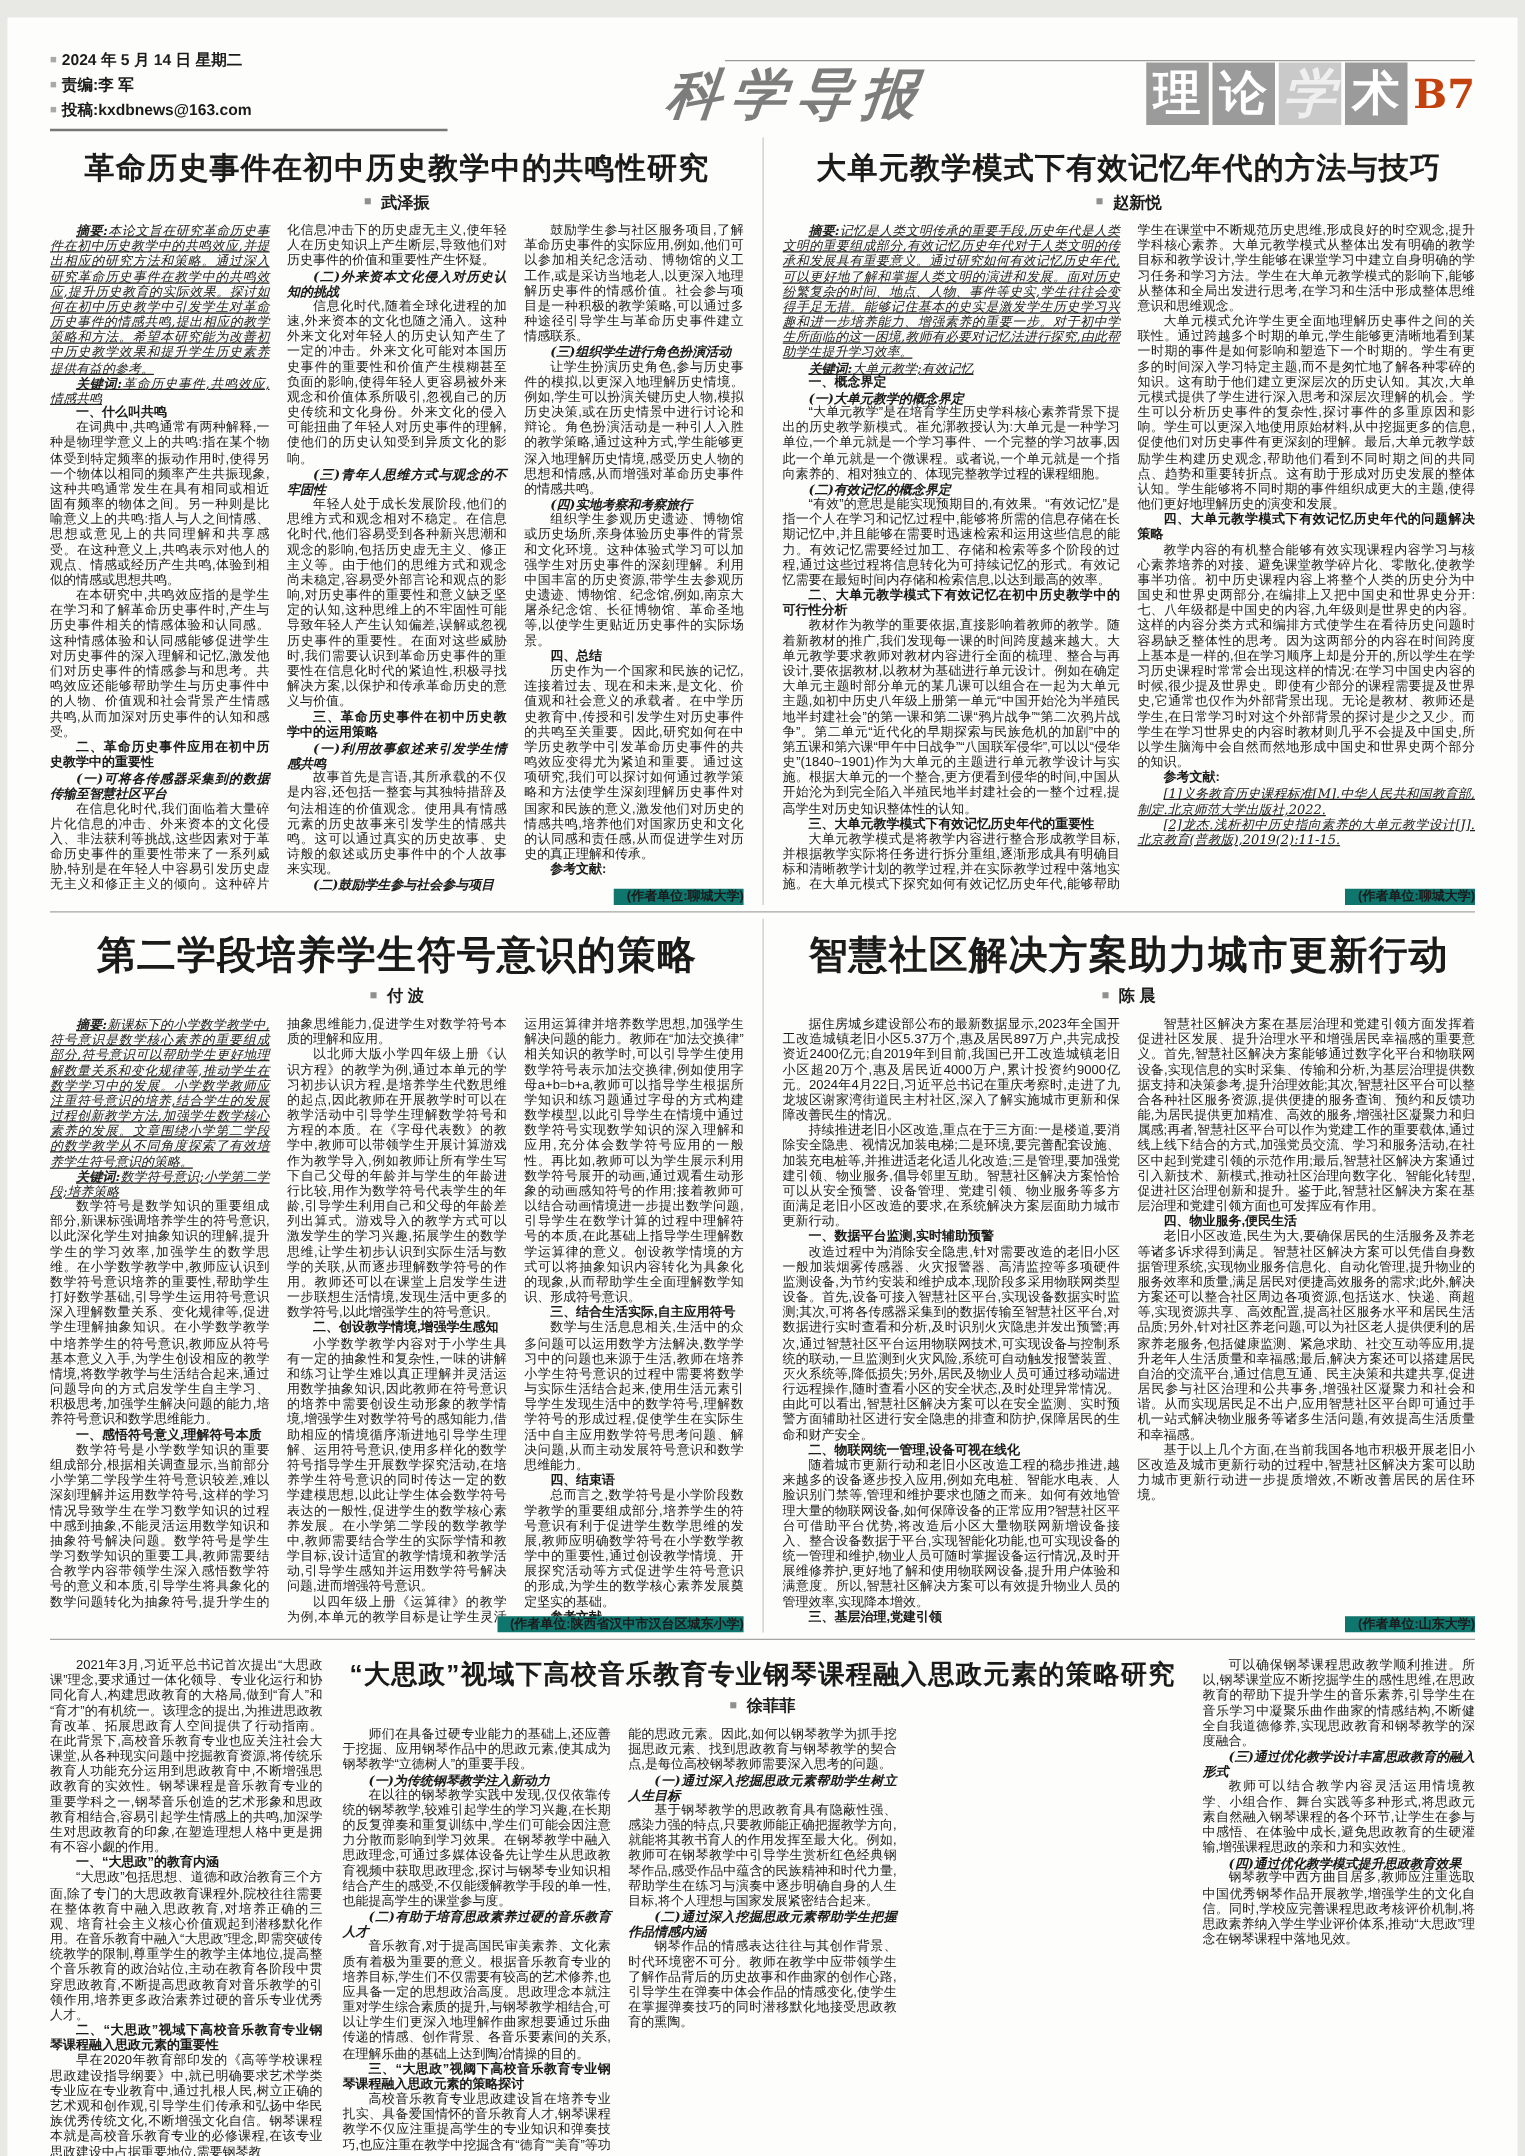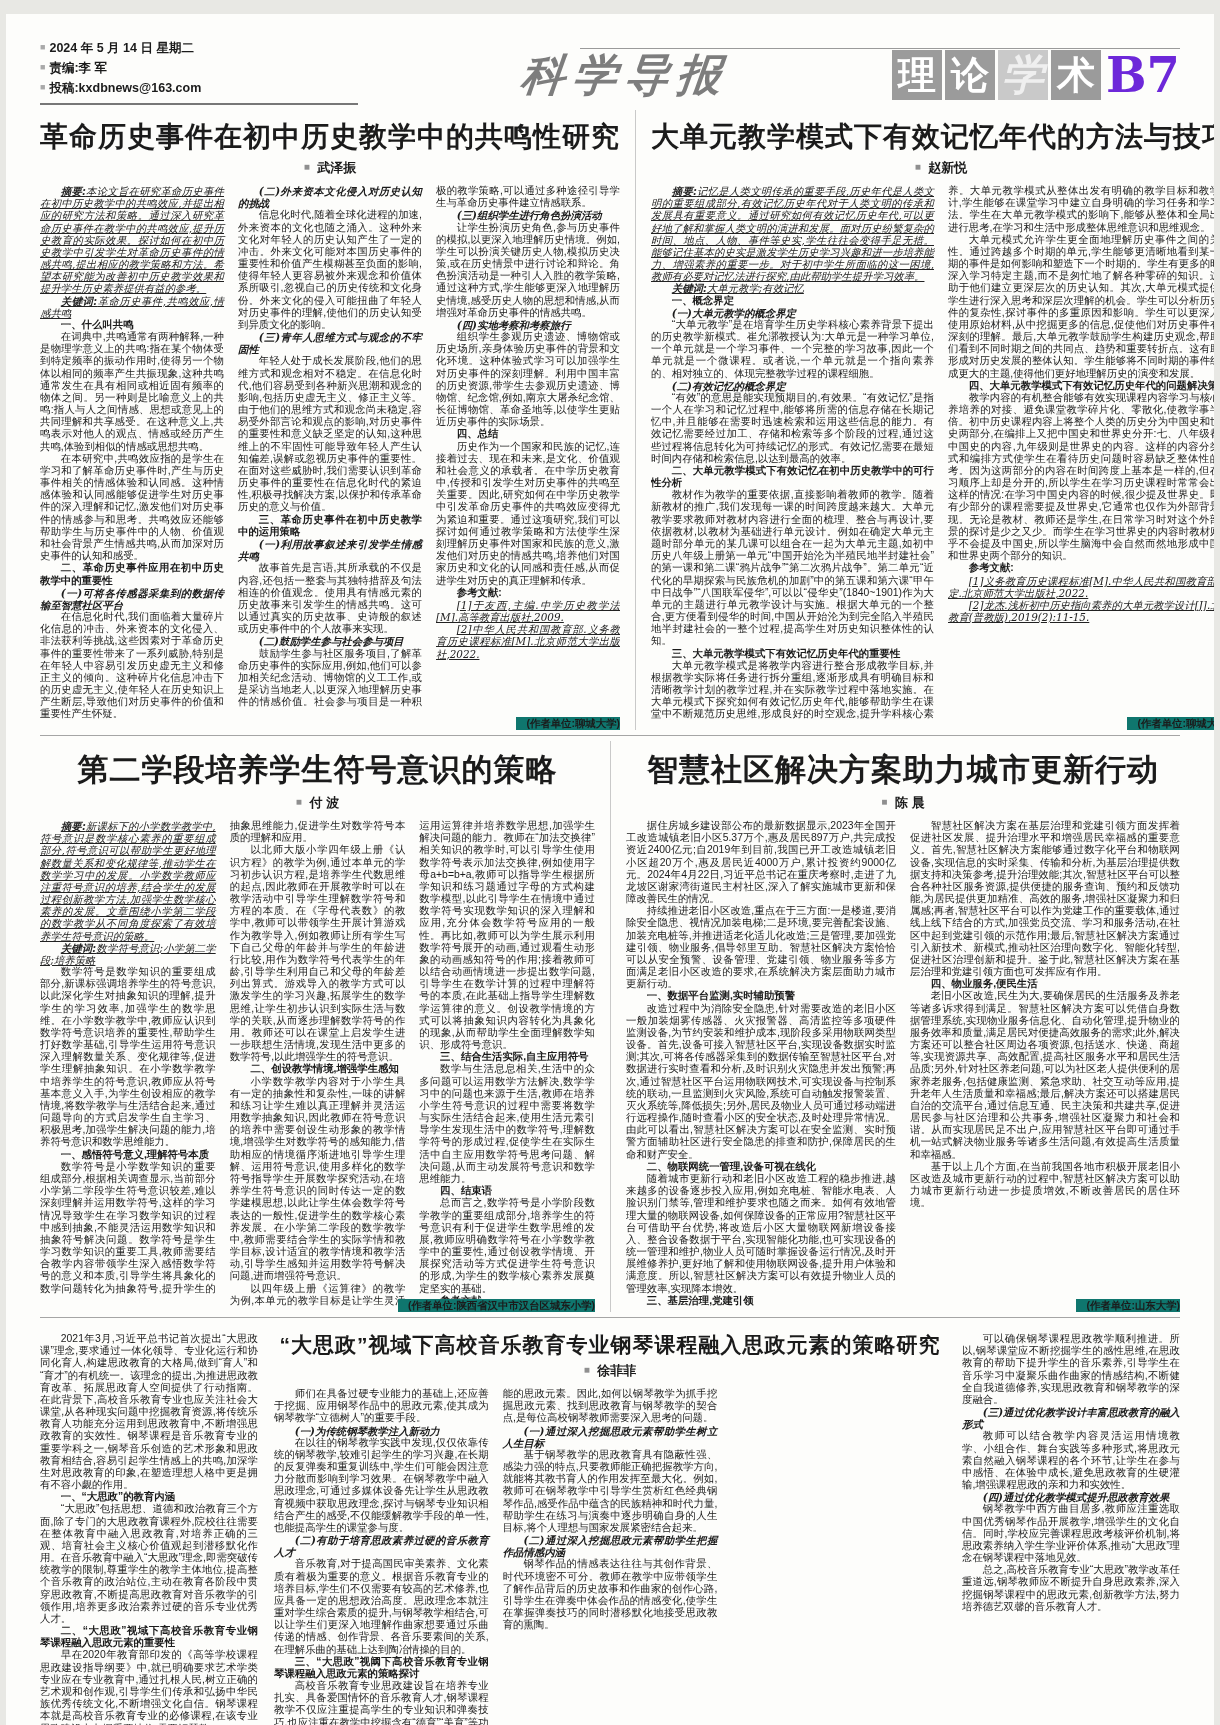--- a/index.html
+++ b/index.html
@@ -16,31 +16,31 @@
   .sq{color:#a9a9a9;font-size:9px;vertical-align:2px;margin-right:4px;}
   .masthead{flex:1;text-align:center;font-family:"DejaVu Serif","Liberation Serif",serif;
     font-style:italic;font-weight:bold;font-size:44px;color:#7d7d7d;letter-spacing:8px;
     transform:skewX(-6deg);margin-top:8px;}
   .hdr-right{display:flex;align-items:flex-end;gap:3px;margin-top:12px;}
   .tile{width:50px;height:50px;background:#9b9b9b;color:#fff;font-weight:bold;
     font-size:38px;line-height:50px;text-align:center;}
   .tile.light{background:#c9c9c9;color:#efefef;font-family:"DejaVu Serif",serif;
     font-style:italic;font-size:42px;}
   .pageno{font-family:"DejaVu Serif","Liberation Serif",serif;font-weight:bold;
-    font-size:48px;line-height:50px;color:#6d28d9;margin-left:2px;}
+    font-size:32px;line-height:50px;color:#c2410c;margin-left:2px;}
   .top-rule{position:absolute;top:34px;left:540px;right:0;height:1px;background:#9a9a9a;}
   
   .hrule{height:1px;background:#a5a5a5;margin:5px 0;}
   .two-col-row{display:grid;grid-template-columns:1fr 1fr;column-gap:0;}
   .two-col-row > .article:last-child{border-left:1px solid #c9c9c9;padding-left:15px;}
   .two-col-row > .article:first-child{padding-right:15px;}
   
   .article{padding-top:2px;}
   .a-title{text-align:center;font-weight:bold;letter-spacing:1px;margin:6px 0 3px;white-space:nowrap;}
-  .t24{font-size:28px;} .t23{font-size:31px;} .t21{font-size:21px;}
+  .t24{font-size:24px;} .t23{font-size:31px;} .t21{font-size:21px;}
   .a-byline{text-align:center;font-size:13px;font-weight:bold;margin:2px 0 8px;}
   .a-byline .sq{font-size:10px;color:#8f8f8f;}
   .a-body{column-gap:14px;column-fill:auto;overflow:hidden;position:relative;
     font-size:10.4px;line-height:1.17;text-align:justify;}
   .c3{column-count:3;} .c2{column-count:2;} .c1{column-count:1;}
   .h545{height:545px;} .h492{height:492px;} .h424{height:424px;} .h342{height:342px;}
   .blk{margin:0;text-indent:2em;}
   .blk-abs,.blk-kw,.blk-ref{font-family:"DejaVu Serif","Liberation Serif",serif;
     font-style:italic;color:#222;text-decoration:underline;}
   .blk-h{font-weight:bold;}
@@ -205,18 +205,17 @@
           <p class="blk blk-hs">(二)通过深入挖掘思政元素帮助学生把握作品情感内涵</p>
           <p class="blk blk-p">钢琴作品的情感表达往往与其创作背景、时代环境密不可分。教师在教学中应带领学生了解作品背后的历史故事和作曲家的创作心路,引导学生在弹奏中体会作品的情感变化,使学生在掌握弹奏技巧的同时潜移默化地接受思政教育的熏陶。</p>
         </div>
     </div>
     <div class="a-body c1 h424 bottom-side">
         <p class="blk blk-p">可以确保钢琴课程思政教学顺利推进。所以,钢琴课堂应不断挖掘学生的感性思维,在思政教育的帮助下提升学生的音乐素养,引导学生在音乐学习中凝聚乐曲作曲家的情感结构,不断健全自我道德修养,实现思政教育和钢琴教学的深度融合。</p>
         <p class="blk blk-hs">(三)通过优化教学设计丰富思政教育的融入形式</p>
         <p class="blk blk-p">教师可以结合教学内容灵活运用情境教学、小组合作、舞台实践等多种形式,将思政元素自然融入钢琴课程的各个环节,让学生在参与中感悟、在体验中成长,避免思政教育的生硬灌输,增强课程思政的亲和力和实效性。</p>
         <p class="blk blk-hs">(四)通过优化教学模式提升思政教育效果</p>
         <p class="blk blk-p">钢琴教学中西方曲目居多,教师应注重选取中国优秀钢琴作品开展教学,增强学生的文化自信。同时,学校应完善课程思政考核评价机制,将思政素养纳入学生学业评价体系,推动“大思政”理念在钢琴课程中落地见效。</p>
-        <p class="blk blk-p">总之,高校音乐教育专业“大思政”教学改革任重道远,钢琴教师应不断提升自身思政素养,深入挖掘钢琴课程中的思政元素,创新教学方法,努力培养德艺双馨的音乐教育人才。</p>
         <p class="blk blk-sig">(作者单位:青岛黄海学院教育学院)</p>
       </div>
   </div>
 
 </div>
 
 </body></html>

